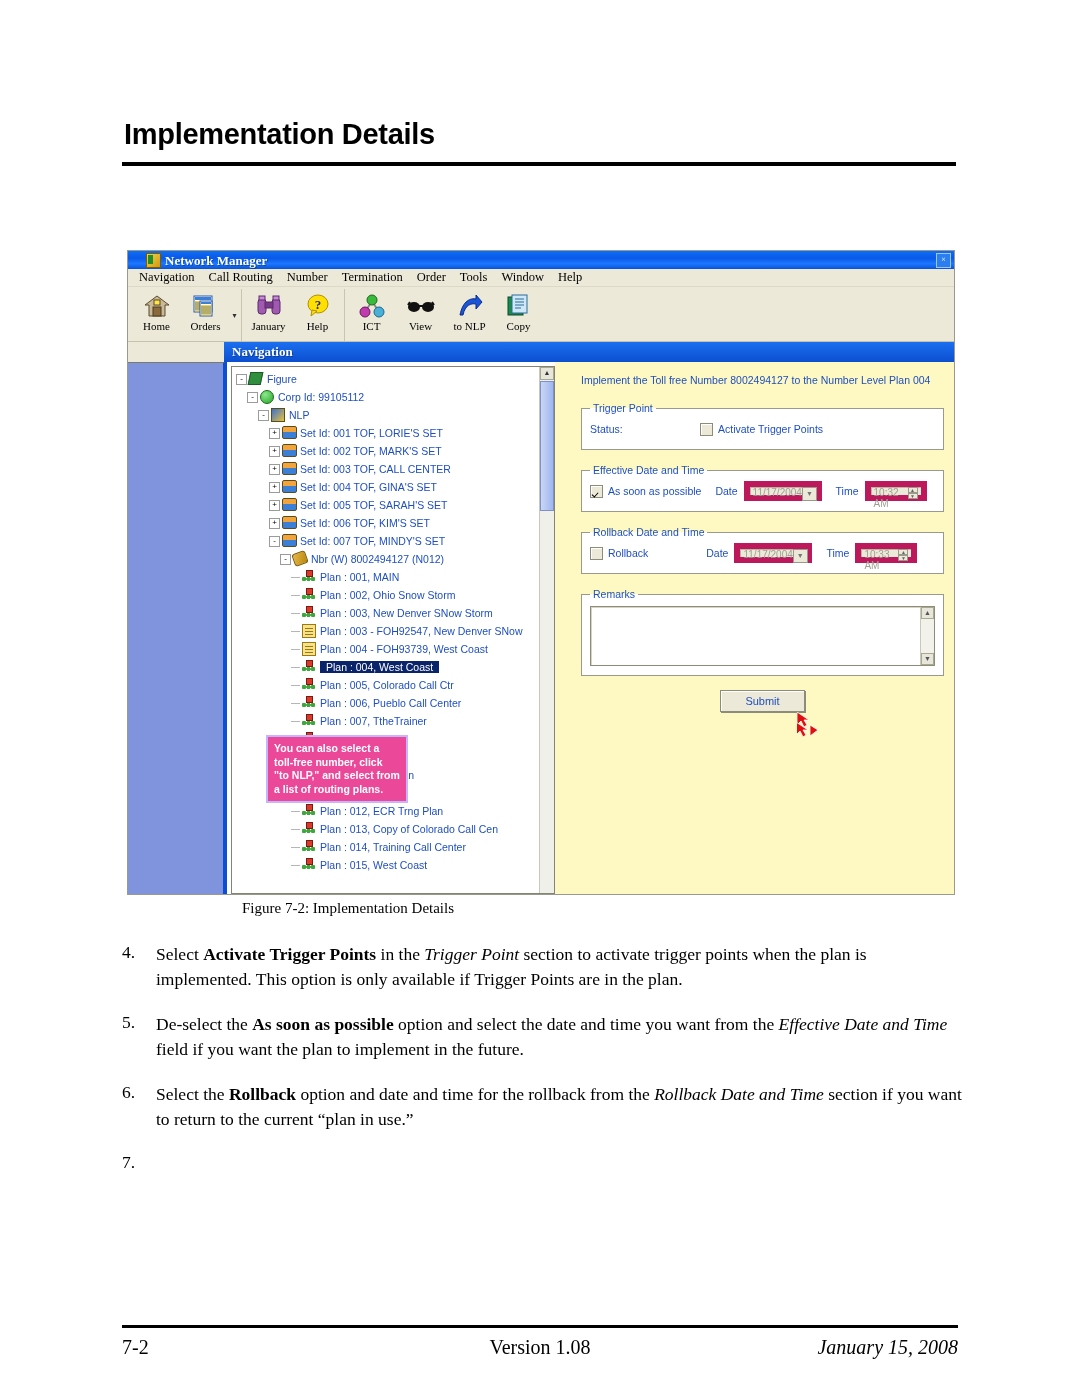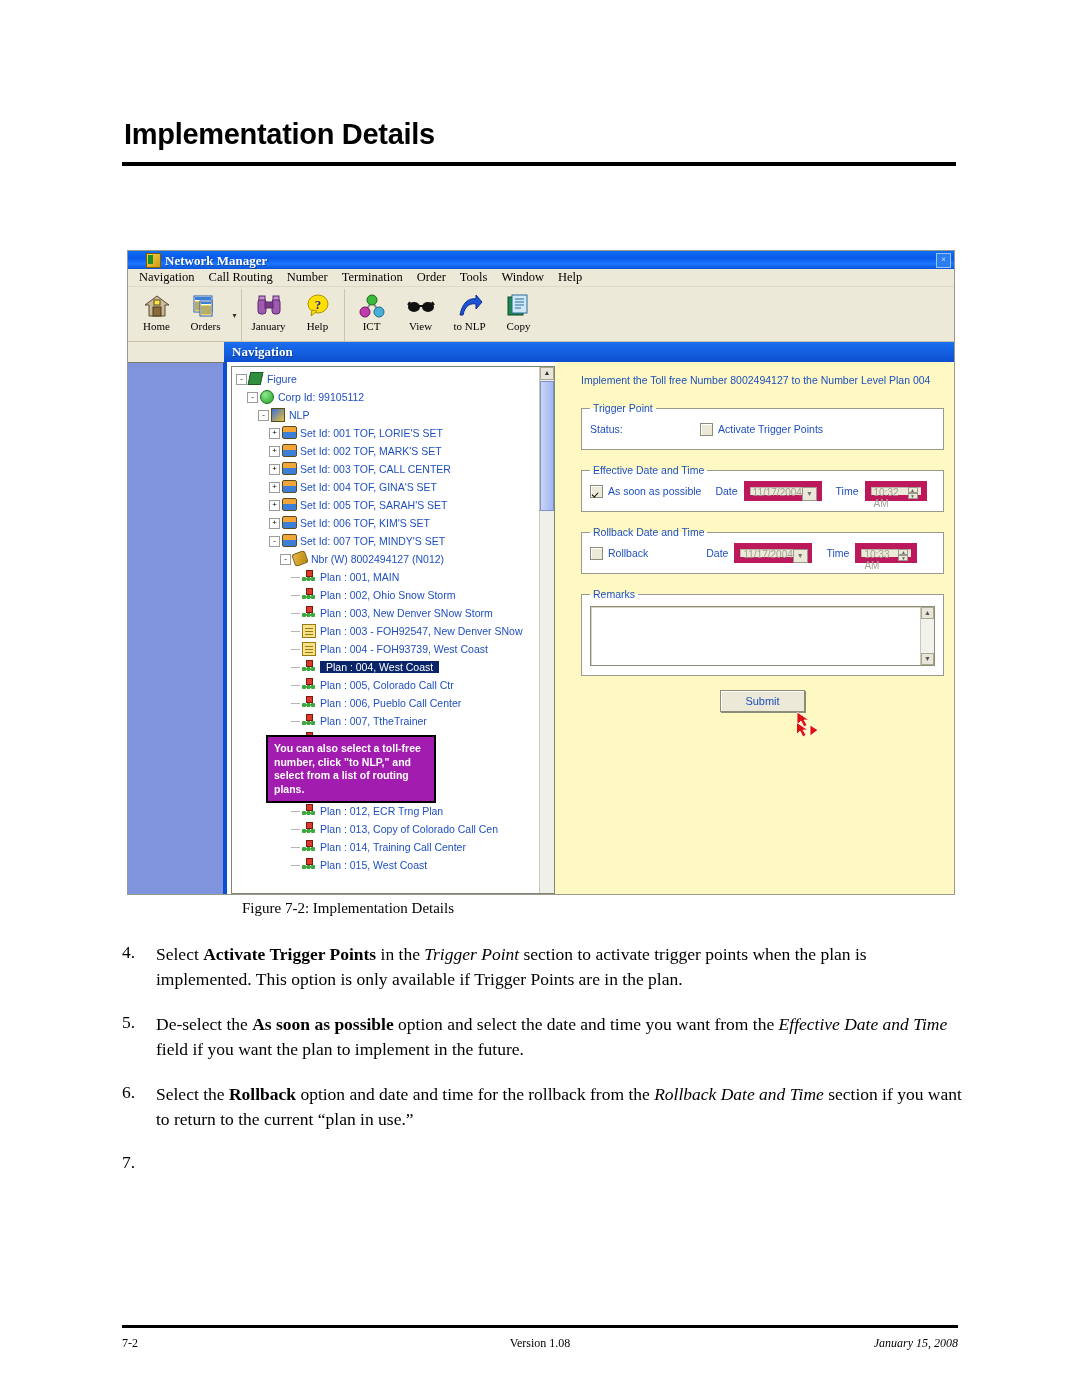--- a/index.html
+++ b/index.html
@@ -142,22 +142,22 @@
   .tsb-arrow{
     height:13px;background:#e8e6da;border:1px solid #a9a98f;box-sizing:border-box;
     font-size:7px;text-align:center;line-height:11px;color:#333;
   }
   .tsb-thumb{
     position:absolute;top:14px;left:0;width:14px;height:130px;
     background:linear-gradient(to right,#c9d6f5,#9fb6ef);border:1px solid #7e90c8;box-sizing:border-box;
   }
 
   .callout{
-    position:absolute;left:34px;top:368px;width:170px;
-    background:#a21caf;border:2px solid #000000;
+    position:absolute;left:34px;top:368px;width:142px;
+    background:#ec4899;border:2px solid #c4b5fd;
     color:#fff;font-family:"Liberation Sans",sans-serif;font-weight:bold;
     font-size:10.5px;line-height:13.5px;padding:5px 6px;
     box-sizing:border-box;
   }
 
   
   .formpane{flex:1;background:#fef9c3;padding:12px 10px 0 26px;position:relative;}
   .headline{
     font-family:"Liberation Sans",sans-serif;font-size:10.5px;color:#1f4fbf;
     margin-bottom:16px;
@@ -223,21 +223,21 @@
   }
   .steps{position:absolute;left:122px;top:942px;width:840px;}
   .step{display:flex;margin-bottom:20px;}
   .step .num{width:34px;flex:none;font-size:17.5px;}
   .step .txt{font-size:17.5px;line-height:25px;text-align:left;}
   b{font-weight:bold;}
   i{font-style:italic;}
 
   .footer-rule{position:absolute;left:122px;top:1325px;width:836px;height:3px;background:#000;}
   .footer{position:absolute;left:122px;top:1336px;width:836px;display:flex;
-    font-size:12px;}
+    font-size:20px;}
   .f-left{flex:1;text-align:left;}
   .f-mid{flex:1;text-align:center;}
   .f-right{flex:1;text-align:right;font-style:italic;}
 </style>
 </head>
 <body>
 
 <div class="page-title">Implementation Details</div>
 <div class="title-rule"></div>
 

